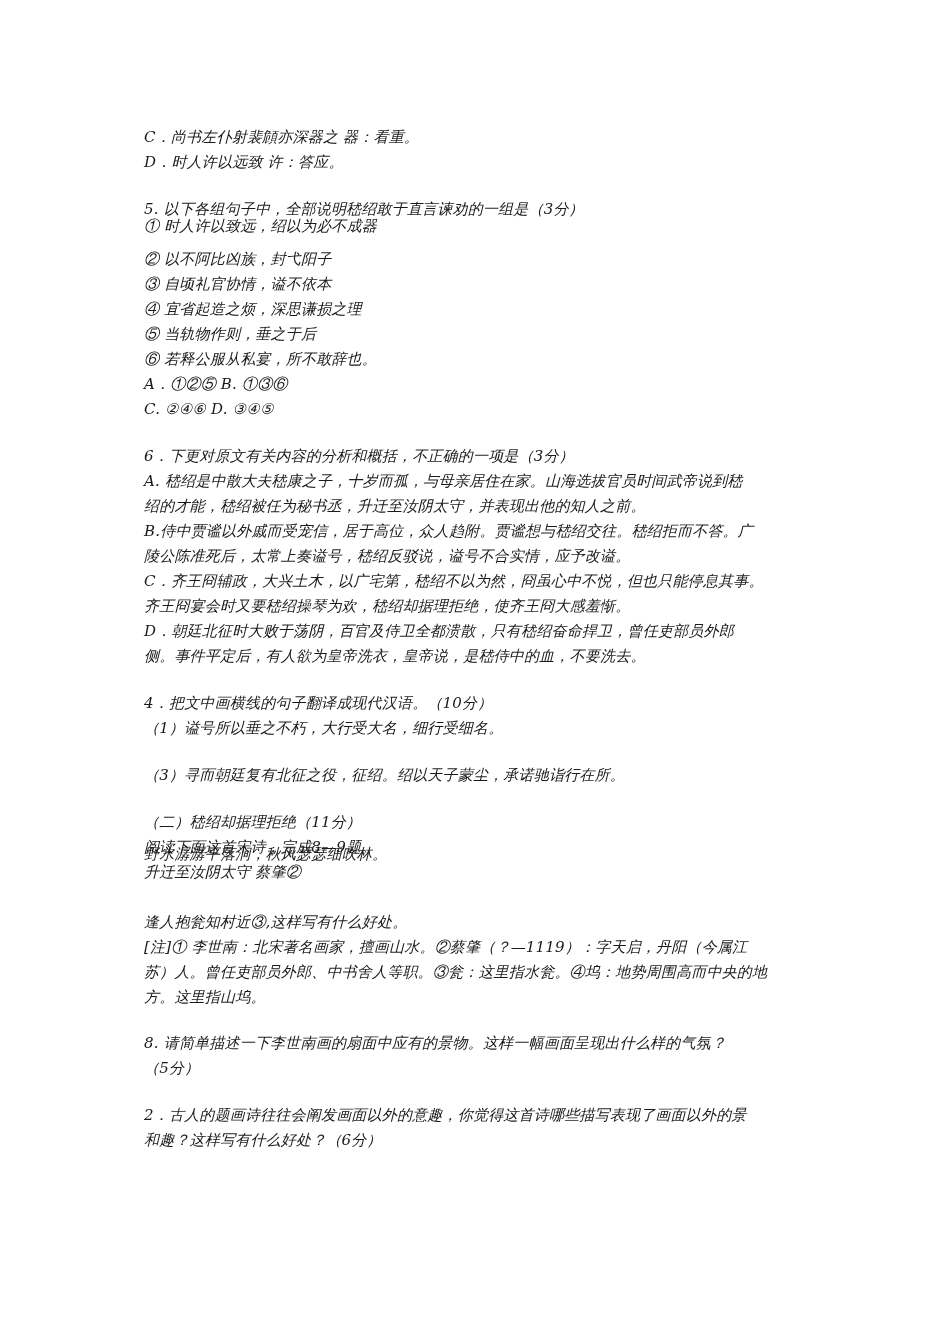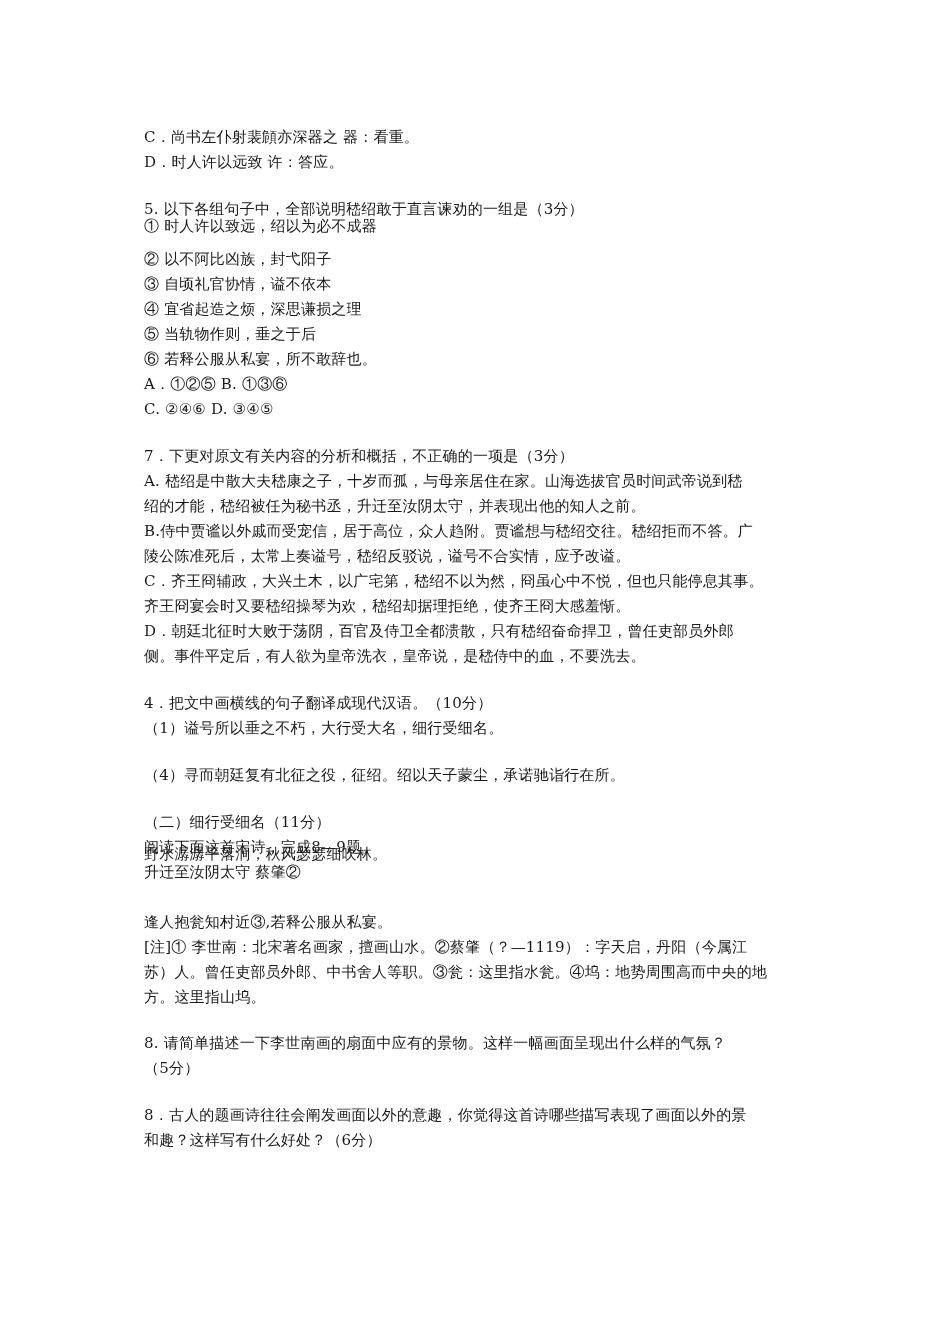--- a/index.html
+++ b/index.html
@@ -1,58 +1,58 @@
 <!DOCTYPE html>
 <html><head>
 <meta charset="utf-8">
 <style>
   html, body { margin: 0; padding: 0; background: #ffffff; }
   body { width: 950px; height: 1344px; position: relative; overflow: hidden;
          font-family: "DejaVu Serif", "Liberation Serif", serif; color: #1a1a1a; }
   .page { position: absolute; left: 144px; top: 0; width: 680px; }
-  .line { position: absolute; left: 0; white-space: nowrap; font-size: 15px; line-height: 24px; height: 24px; letter-spacing: 0.2px; }
+  .line { position: absolute; left: 0; white-space: nowrap; font-size: 15px; line-height: 24px; height: 24px; letter-spacing: 0.2px; font-style: italic; }
 </style>
 </head>
 <body>
 
 <div class="page">
   <div class="line" style="top:125px">C．尚书左仆射裴頠亦深器之 器：看重。</div>
   <div class="line" style="top:150px">D．时人许以远致 许：答应。</div>
 
   <div class="line" style="top:197px">5. 以下各组句子中，全部说明嵇绍敢于直言谏劝的一组是（3分）</div>
   <div class="line" style="top:214px">① 时人许以致远，绍以为必不成器</div>
   <div class="line" style="top:247px">② 以不阿比凶族，封弋阳子</div>
   <div class="line" style="top:272px">③ 自顷礼官协情，谥不依本</div>
   <div class="line" style="top:297px">④ 宜省起造之烦，深思谦损之理</div>
   <div class="line" style="top:322px">⑤ 当轨物作则，垂之于后</div>
   <div class="line" style="top:347px">⑥ 若释公服从私宴，所不敢辞也。</div>
   <div class="line" style="top:372px">A．①②⑤ B. ①③⑥</div>
   <div class="line" style="top:397px">C. ②④⑥ D. ③④⑤</div>
 
-  <div class="line" style="top:444px">7．下更对原文有关内容的分析和概括，不正确的一项是（3分）</div>
+  <div class="line" style="top:444px">6．下更对原文有关内容的分析和概括，不正确的一项是（3分）</div>
   <div class="line" style="top:469px">A. 嵇绍是中散大夫嵇康之子，十岁而孤，与母亲居住在家。山海选拔官员时间武帝说到嵇</div>
   <div class="line" style="top:494px">绍的才能，嵇绍被任为秘书丞，升迁至汝阴太守，并表现出他的知人之前。</div>
   <div class="line" style="top:519px">B.侍中贾谧以外戚而受宠信，居于高位，众人趋附。贾谧想与嵇绍交往。嵇绍拒而不答。广</div>
   <div class="line" style="top:544px">陵公陈准死后，太常上奏谥号，嵇绍反驳说，谥号不合实情，应予改谥。</div>
   <div class="line" style="top:569px">C．齐王冏辅政，大兴土木，以广宅第，嵇绍不以为然，冏虽心中不悦，但也只能停息其事。</div>
   <div class="line" style="top:594px">齐王冏宴会时又要嵇绍操琴为欢，嵇绍却据理拒绝，使齐王冏大感羞惭。</div>
   <div class="line" style="top:619px">D．朝廷北征时大败于荡阴，百官及侍卫全都溃散，只有嵇绍奋命捍卫，曾任吏部员外郎</div>
   <div class="line" style="top:644px">侧。事件平定后，有人欲为皇帝洗衣，皇帝说，是嵇侍中的血，不要洗去。</div>
 
   <div class="line" style="top:691px">4．把文中画横线的句子翻译成现代汉语。（10分）</div>
   <div class="line" style="top:716px">（1）谥号所以垂之不朽，大行受大名，细行受细名。</div>
-  <div class="line" style="top:763px">（4）寻而朝廷复有北征之役，征绍。绍以天子蒙尘，承诺驰诣行在所。</div>
+  <div class="line" style="top:763px">（3）寻而朝廷复有北征之役，征绍。绍以天子蒙尘，承诺驰诣行在所。</div>
 
-  <div class="line" style="top:810px">（二）细行受细名（11分）</div>
+  <div class="line" style="top:810px">（二）嵇绍却据理拒绝（11分）</div>
   <div class="line" style="top:835px">阅读下面这首宋诗，完成8—9题。</div>
   <div class="line" style="top:860px">升迁至汝阴太守 蔡肇②</div>
   <div class="line" style="top:842px">野水潺潺平落涧，秋风瑟瑟细吹林。</div>
-  <div class="line" style="top:910px">逢人抱瓮知村近③,若释公服从私宴。</div>
+  <div class="line" style="top:910px">逢人抱瓮知村近③,这样写有什么好处。</div>
   <div class="line" style="top:935px">[注]① 李世南：北宋著名画家，擅画山水。②蔡肇（？—1119）：字天启，丹阳（今属江</div>
   <div class="line" style="top:960px">苏）人。曾任吏部员外郎、中书舍人等职。③瓮：这里指水瓮。④坞：地势周围高而中央的地</div>
   <div class="line" style="top:985px">方。这里指山坞。</div>
 
   <div class="line" style="top:1031px">8. 请简单描述一下李世南画的扇面中应有的景物。这样一幅画面呈现出什么样的气氛？</div>
   <div class="line" style="top:1056px">（5分）</div>
 
-  <div class="line" style="top:1103px">8．古人的题画诗往往会阐发画面以外的意趣，你觉得这首诗哪些描写表现了画面以外的景</div>
+  <div class="line" style="top:1103px">2．古人的题画诗往往会阐发画面以外的意趣，你觉得这首诗哪些描写表现了画面以外的景</div>
   <div class="line" style="top:1128px">和趣？这样写有什么好处？（6分）</div>
 </div>
 
 </body></html>

